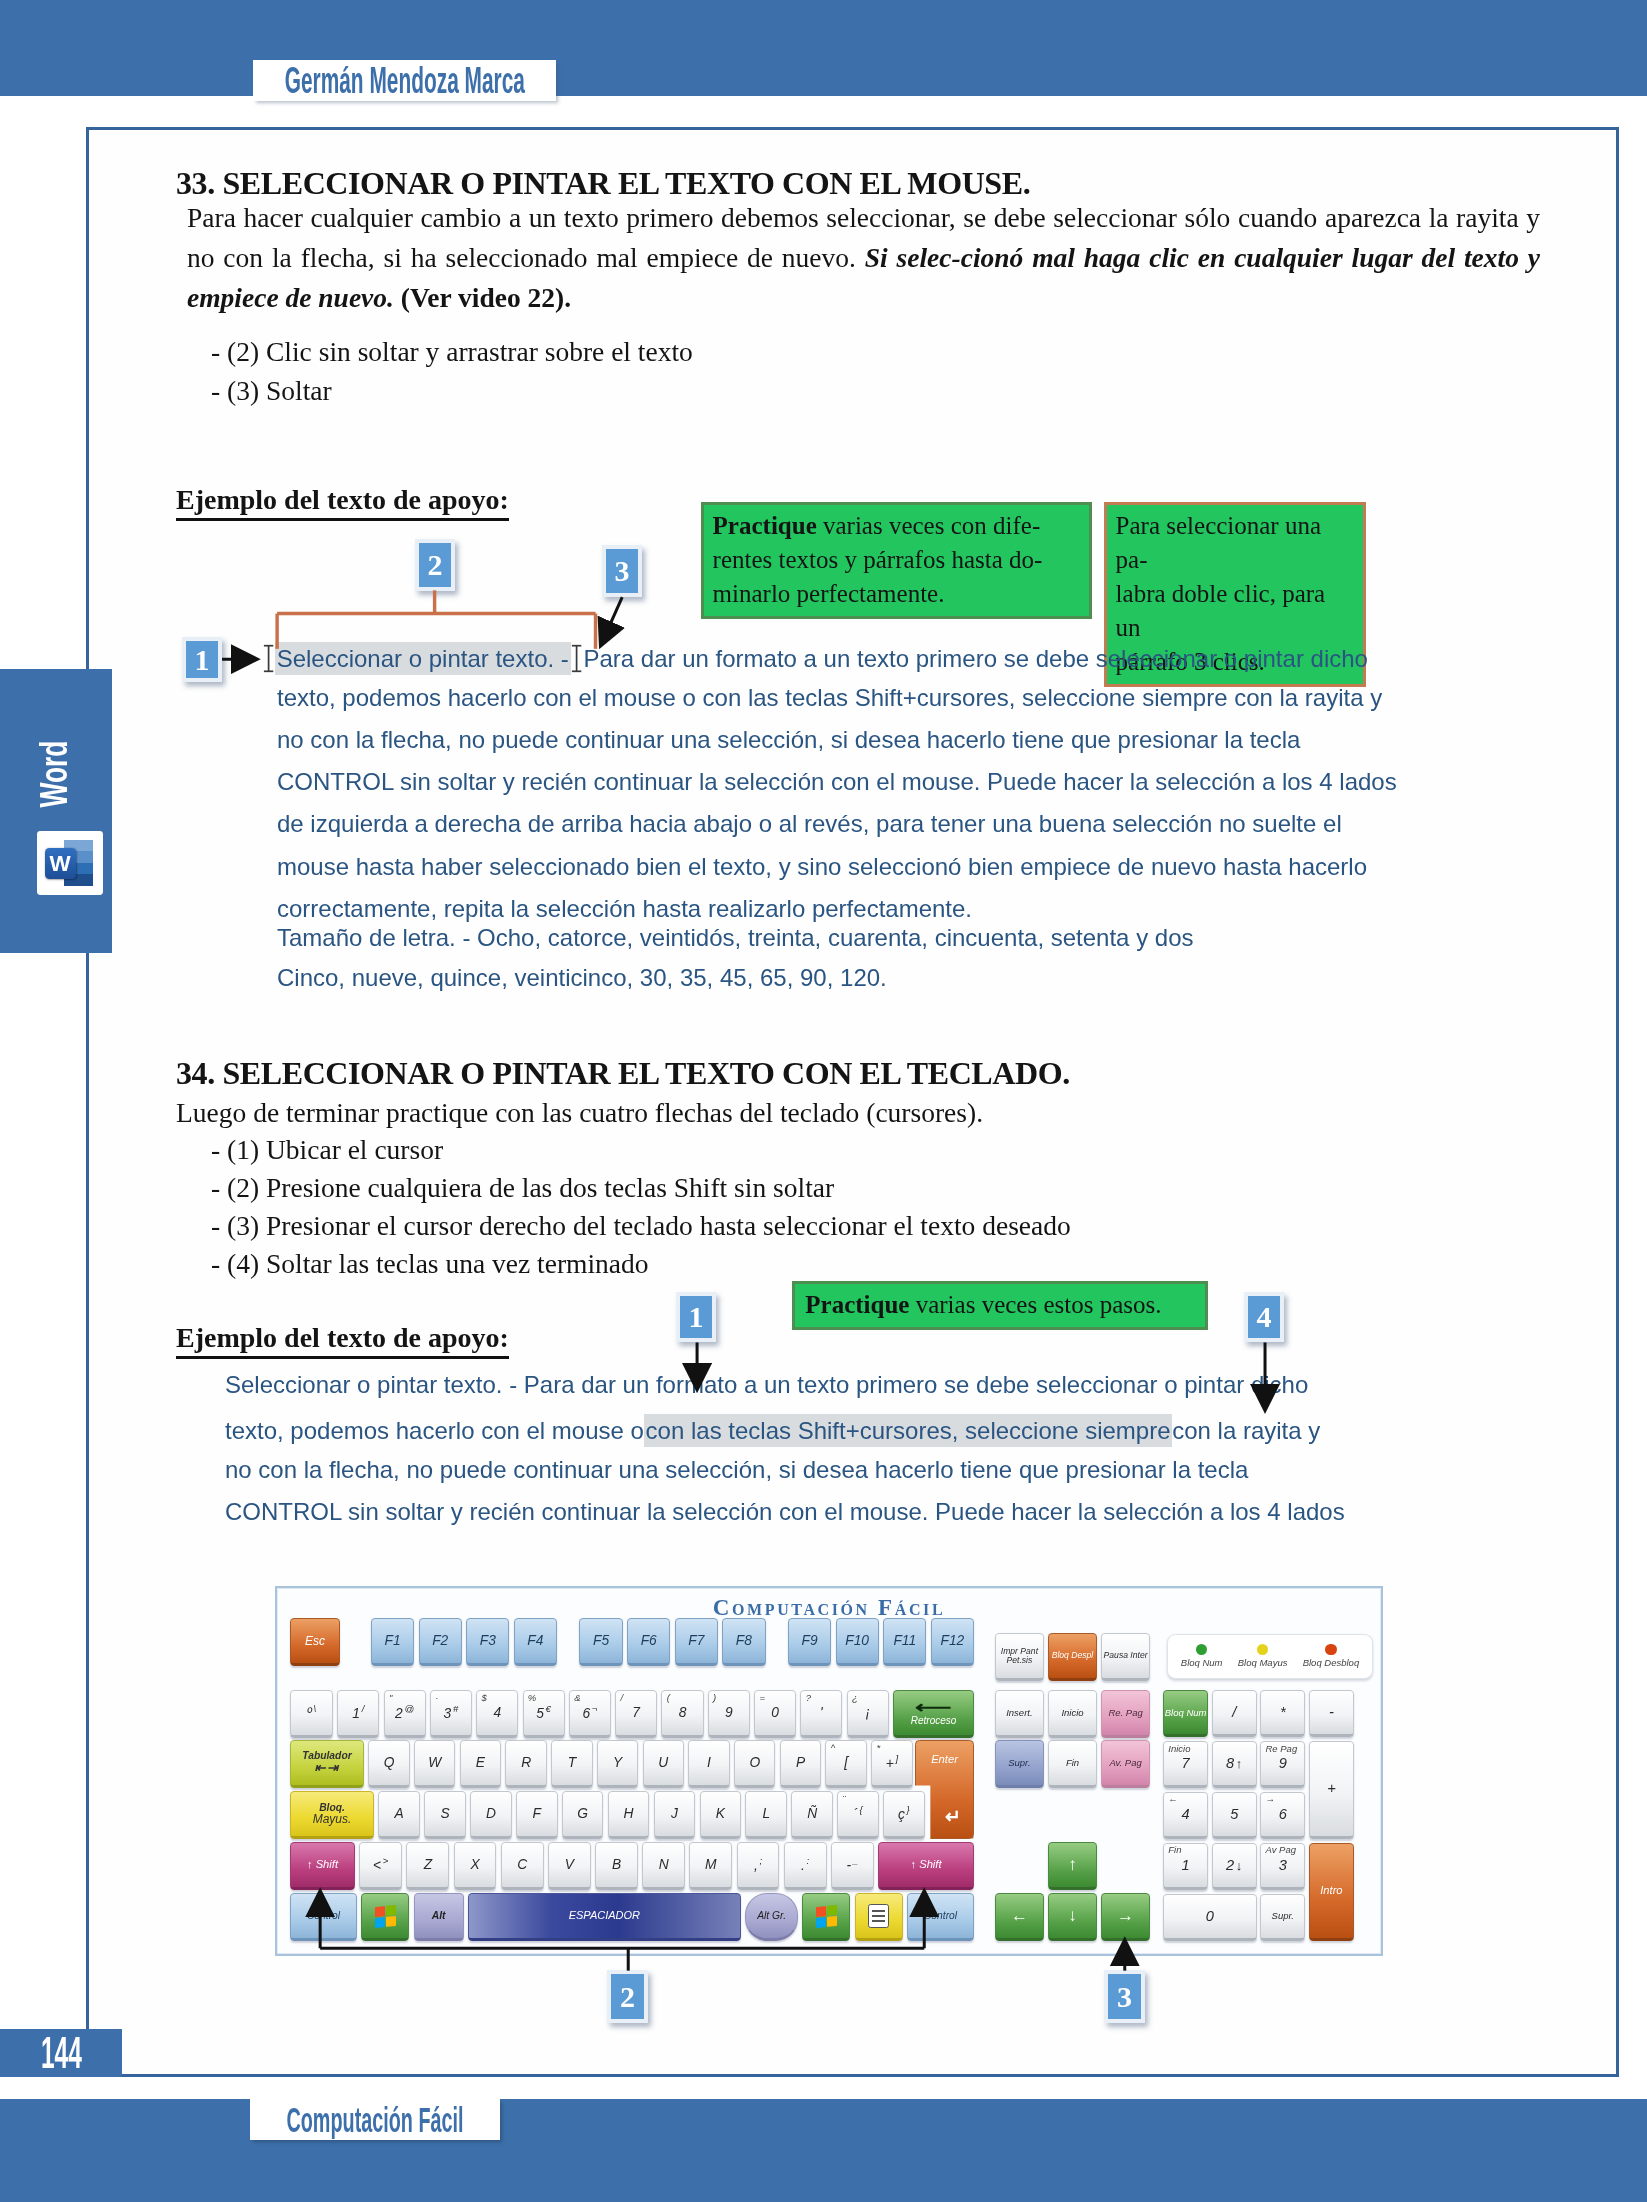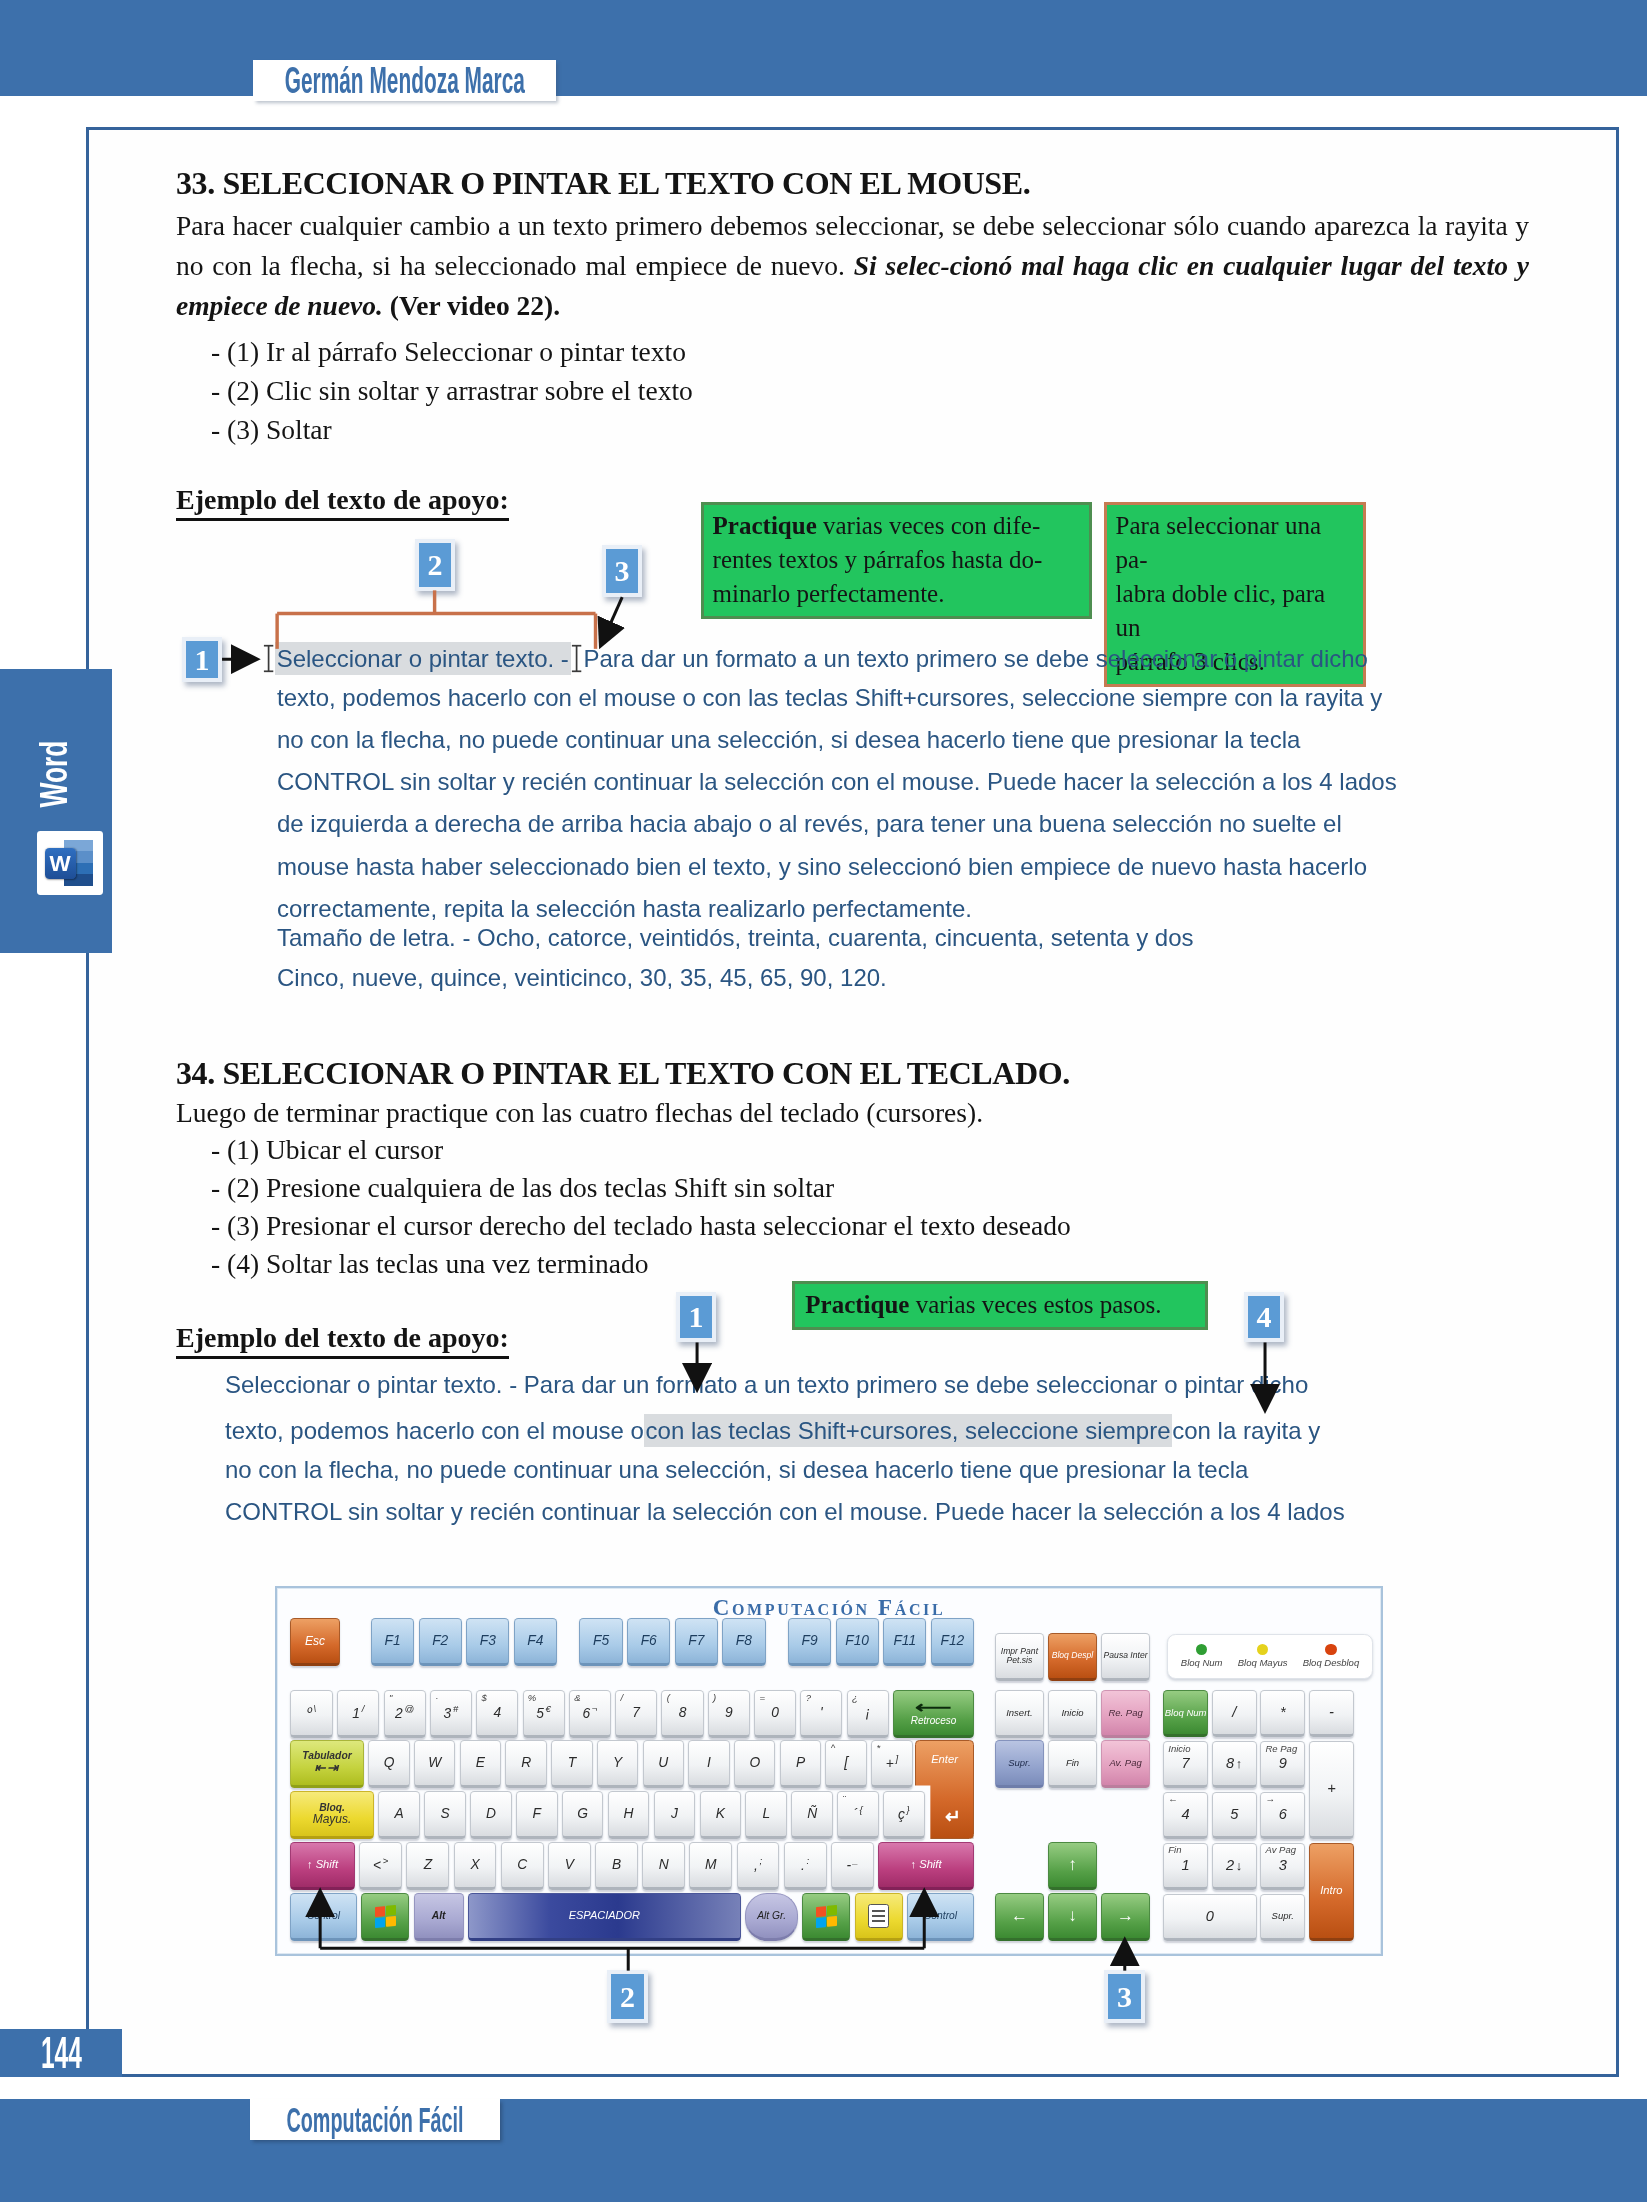--- a/index.html
+++ b/index.html
@@ -129,25 +129,24 @@
 
 <div class="pagenum-box" data-name="page-number-box">
   <span class="cond" data-name="page-number">144</span>
 </div>
 <div class="band-bottom" data-name="bottom-band"></div>
 <div class="footer-box" data-name="footer-brand-box">
   <span class="cond" data-name="footer-brand">Computación Fácil</span>
 </div>
 
 <div class="s-title" style="top:165px;" data-name="section33-title">33. SELECCIONAR O PINTAR EL TEXTO CON EL MOUSE.</div>
-<div class="para" style="top:206px;" data-name="section33-intro">
+<div class="para" style="top:198px;margin-left:11px;" data-name="section33-intro">
   <span data-name="intro-normal">Para hacer cualquier cambio a un texto primero debemos seleccionar, se debe seleccionar sólo cuando aparezca la rayita y no con la flecha, si ha seleccionado mal empiece de nuevo.  </span><span style="font-style:italic;font-weight:bold;" data-name="intro-italic">Si selec-cionó mal haga clic en cualquier lugar del texto y empiece de nuevo.</span><span style="font-weight:bold;" data-name="intro-bold"> (Ver video 22).</span>
 </div>
 <div class="steps" style="top:332px;" data-name="section33-steps">
-  <div data-name="step-item">- (1) Ir al párrafo Seleccionar o pintar texto</div>
   <div data-name="step-item">- (2) Clic sin soltar y arrastrar sobre el texto</div>
   <div data-name="step-item">- (3) Soltar</div>
 </div>
 <div class="ex-heading" style="top:484px;" data-name="example-heading-1">
   <span>Ejemplo del texto de apoyo:</span>
 </div>
 
 <div class="note note-green" style="left:701px;top:502px;width:391px;" data-name="practice-note-1">
   <div><b data-name="practice-note-bold">Practique</b><span> varias veces con dife-</span></div>
   <div>rentes textos y párrafos hasta do-</div>

